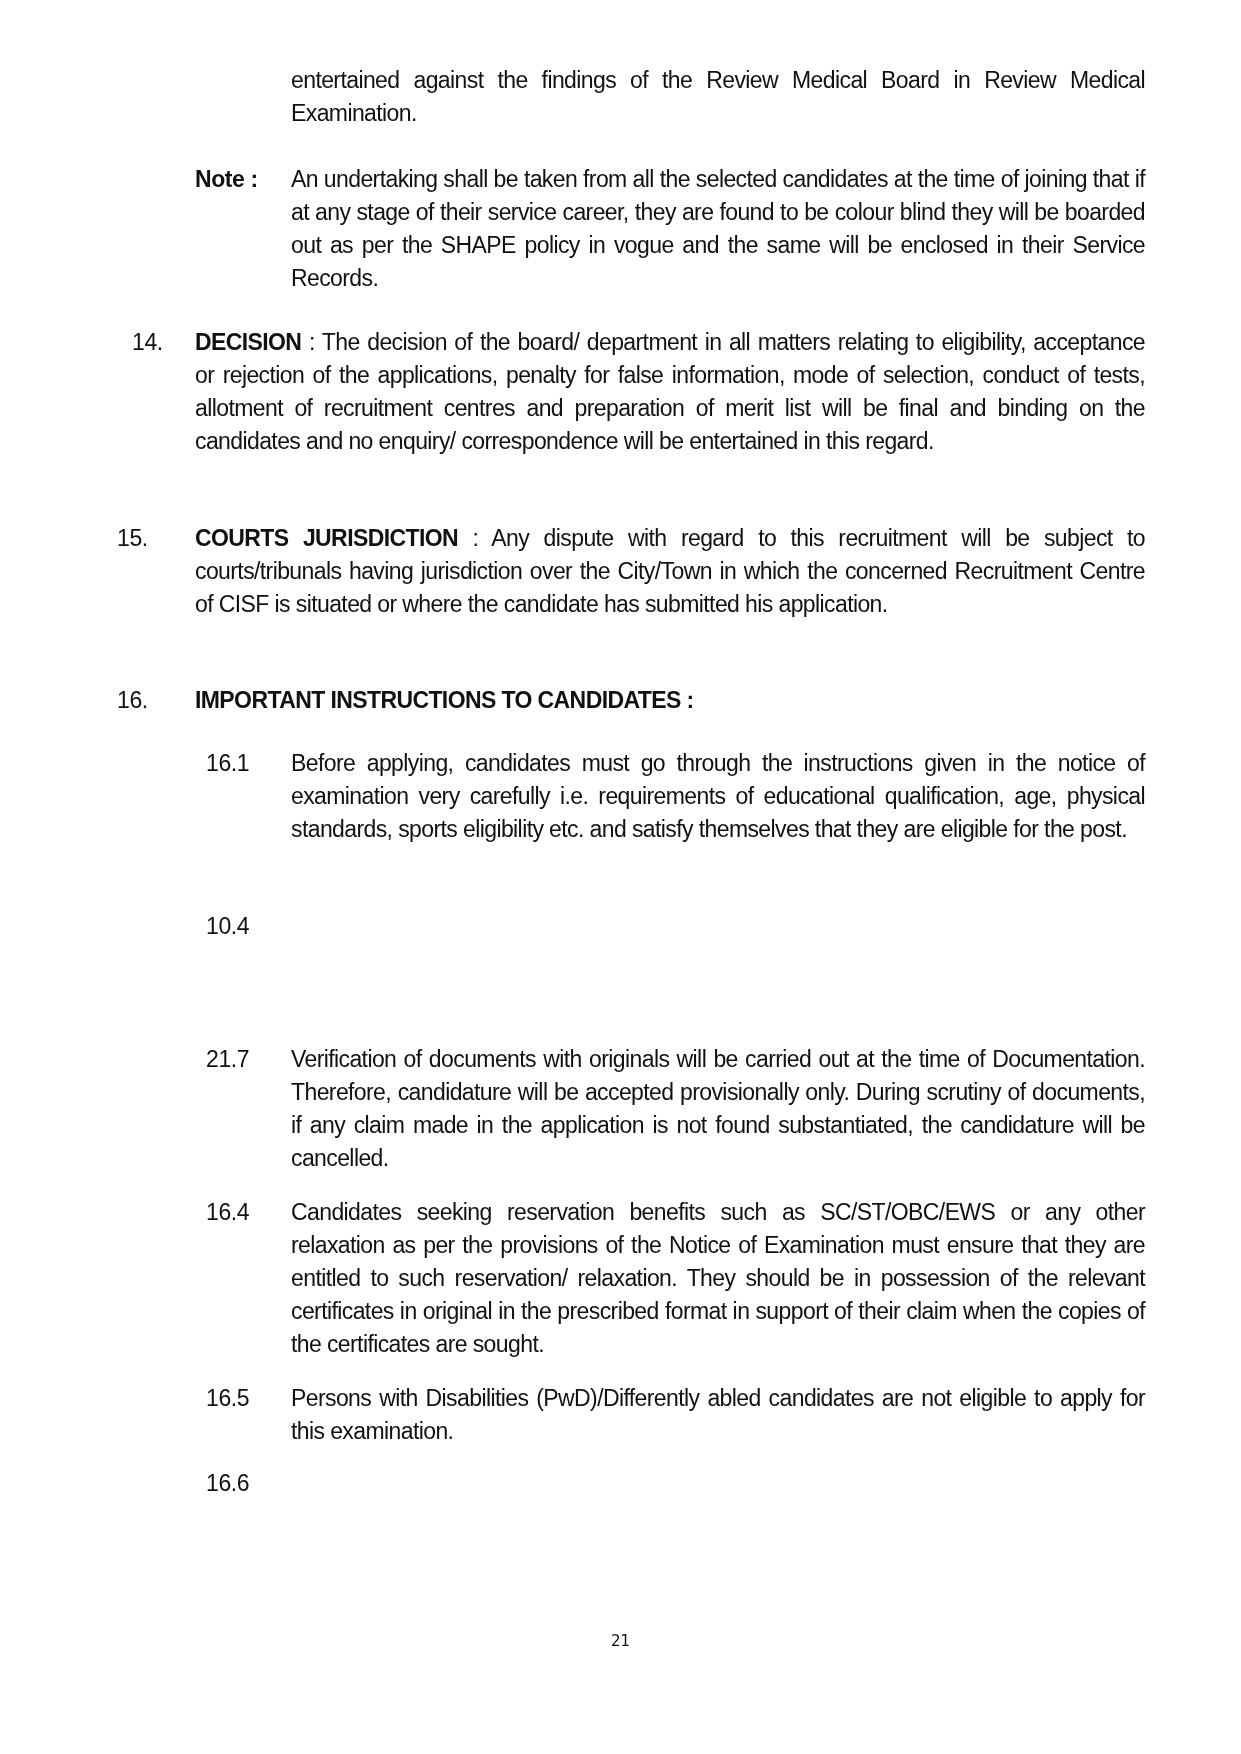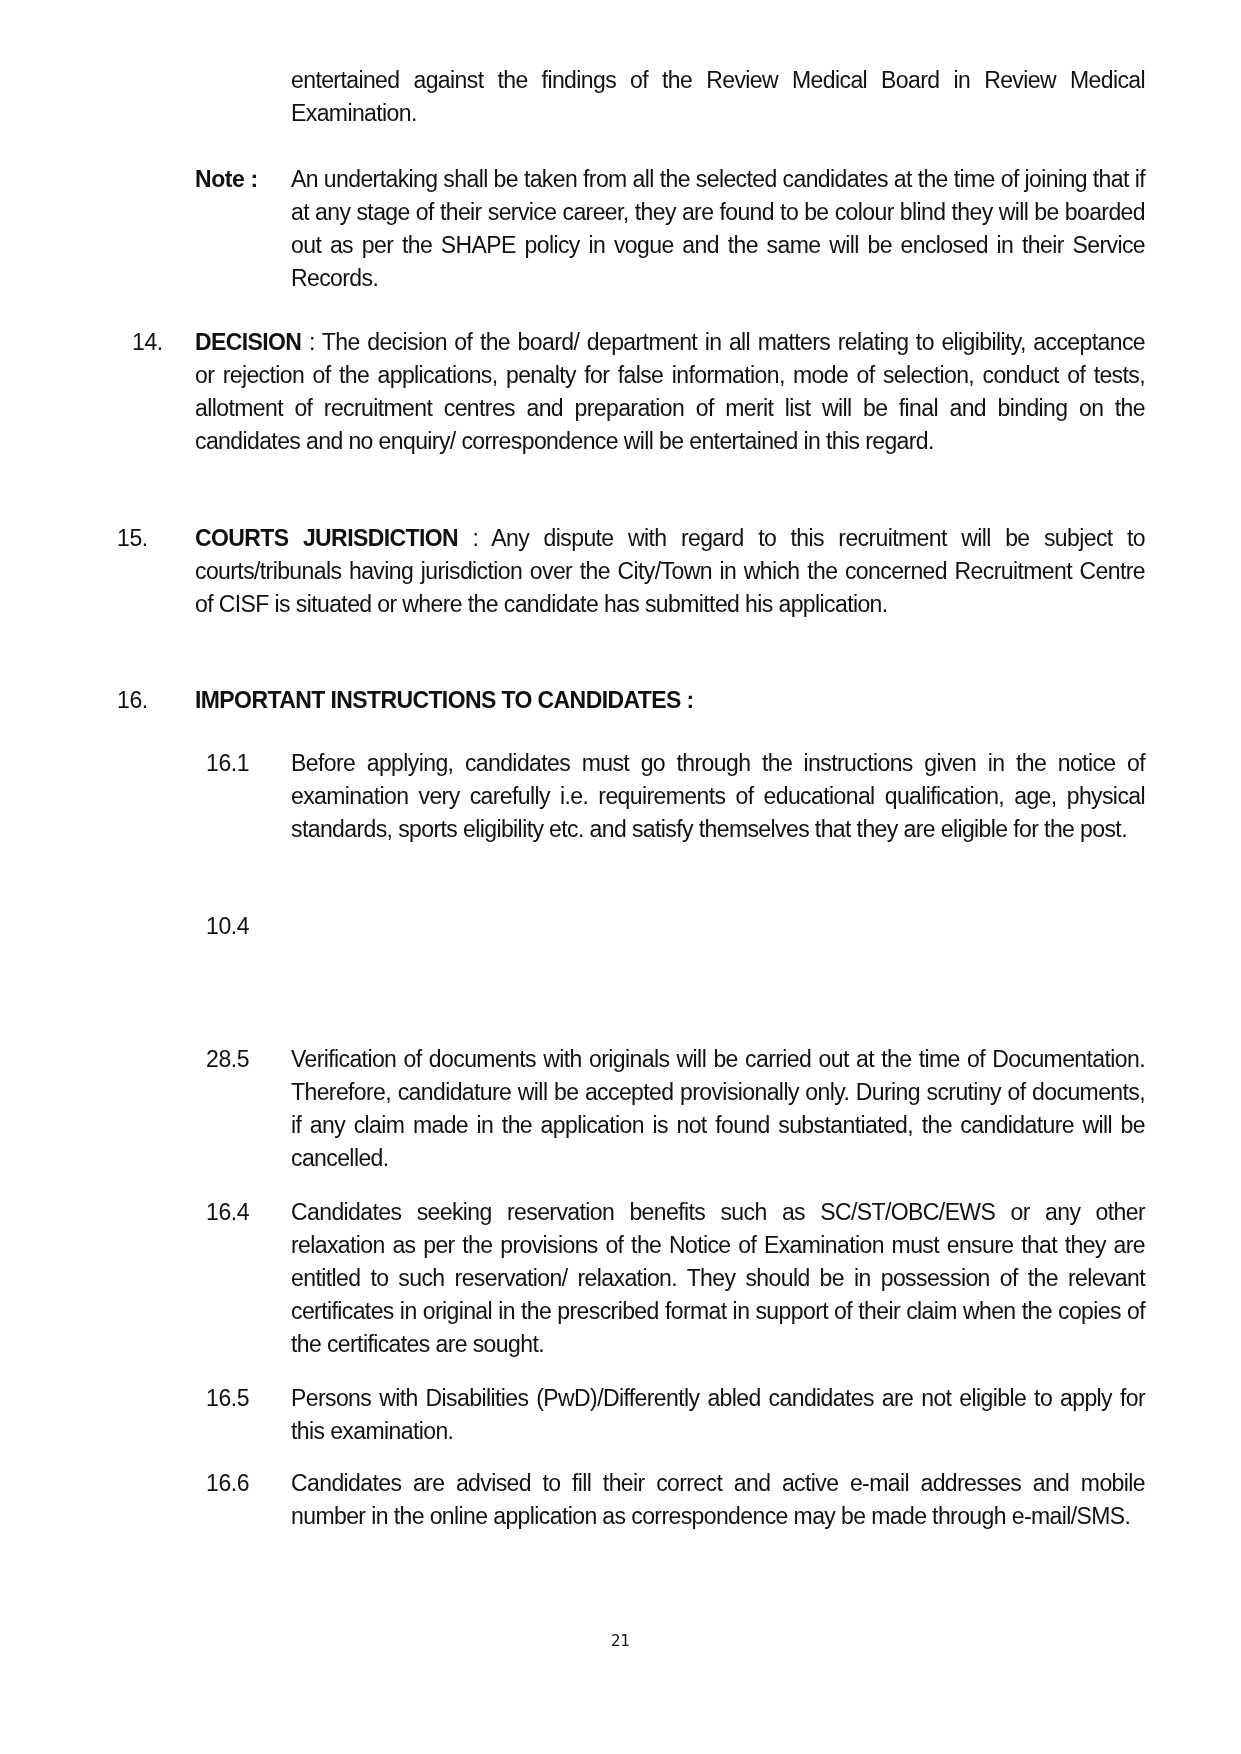--- a/index.html
+++ b/index.html
@@ -35,26 +35,25 @@
   </div>
 
   <div class="num" style="left:117px; top:684px;">16.</div>
   <div class="blk b" style="left:195px; top:684px; width:950px;">IMPORTANT INSTRUCTIONS TO CANDIDATES :</div>
 
   <div class="num" style="left:206px; top:747px;">16.1</div>
   <div class="blk txt" style="left:291px; top:747px; width:854px;">Before applying, candidates must go through the instructions given in the notice of examination very carefully i.e. requirements of educational qualification, age, physical standards, sports eligibility etc. and satisfy themselves that they are eligible for the post.</div>
 
   <div class="num" style="left:206px; top:910px;">10.4</div>
 
-  <div class="num" style="left:206px; top:1043px;">28.5</div>
+  <div class="num" style="left:206px; top:1043px;">21.7</div>
   <div class="blk txt" style="left:291px; top:1043px; width:854px;">Verification of documents with originals will be carried out at the time of Documentation.  Therefore, candidature will be accepted provisionally only. During scrutiny of documents, if any claim made in the application is not found substantiated, the candidature will be cancelled.</div>
 
   <div class="num" style="left:206px; top:1196px;">16.4</div>
   <div class="blk txt" style="left:291px; top:1196px; width:854px;">Candidates seeking reservation benefits such as SC/ST/OBC/EWS or any other relaxation as per the provisions of the Notice of Examination must ensure that they are entitled to such reservation/ relaxation.  They should be in possession of the relevant certificates in original in the prescribed format in support of their claim when the copies of the certificates are sought.</div>
 
   <div class="num" style="left:206px; top:1382px;">16.5</div>
   <div class="blk txt" style="left:291px; top:1382px; width:854px;">Persons with Disabilities (PwD)/Differently abled candidates are not eligible to apply for this examination.</div>
 
   <div class="num" style="left:206px; top:1467px;">16.6</div>
-  <div class="blk txt" style="left:291px; top:1467px; width:854px;">Candidates are advised to fill their correct and active e-mail addresses and mobile number in the online application as correspondence may be made through e-mail/SMS.</div>
 
   <div class="pagenum">21</div>
 </div>
 
 </body></html>

